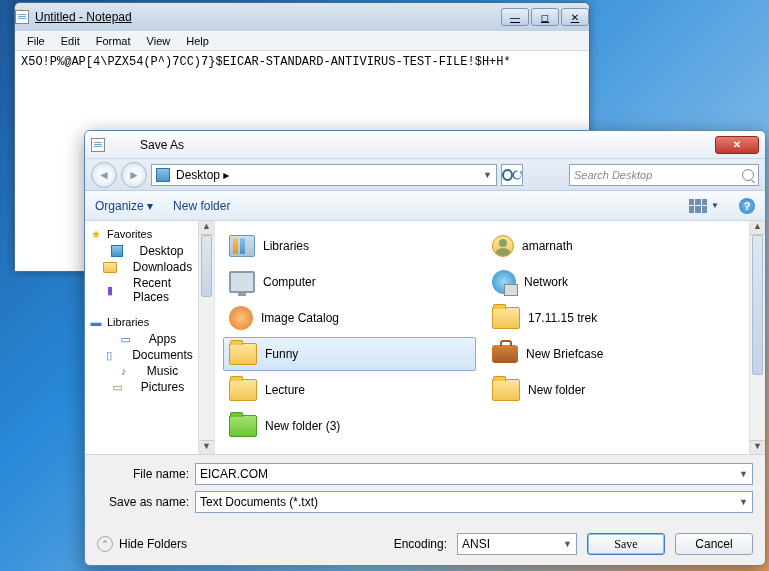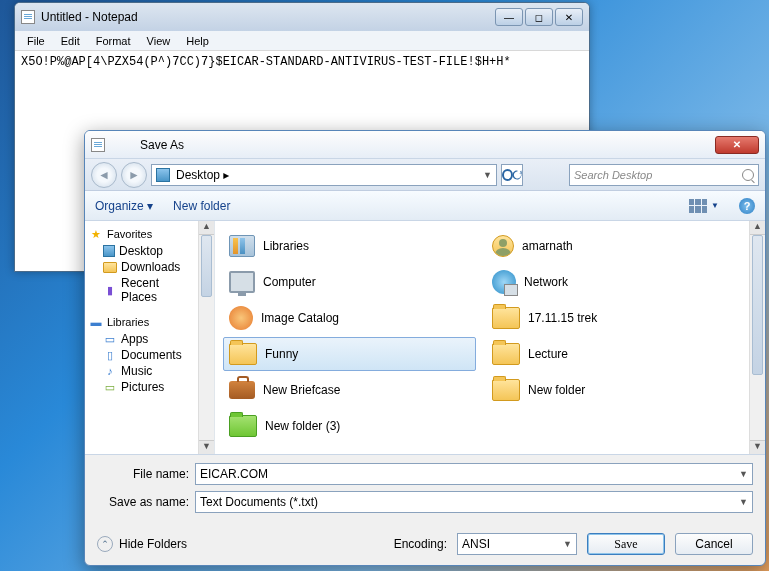--- a/index.html
+++ b/index.html
@@ -1,20 +1,20 @@
 <!DOCTYPE html>
 <html><head>
 <meta charset="utf-8">
 <style>
 * { box-sizing: border-box; margin: 0; padding: 0; font-family: "Segoe UI", Tahoma, sans-serif; }
 body { width: 769px; height: 571px; background: linear-gradient(135deg, #1e5799 0%, #2989d8 35%, #7db9e8 70%, #e8a15e 100%); overflow: hidden; position: relative; }
 
 
 .notepad-win { position: absolute; top: 2px; left: 14px; width: 576px; height: 270px; background: #fff; border: 1px solid #4a6b8a; border-radius: 6px 6px 0 0; box-shadow: 0 0 10px rgba(0,0,0,.3); }
-.notepad-title { height: 28px; background: linear-gradient(#dde6f0,#c3d2e5); border-radius: 5px 5px 0 0; display: flex; align-items: center; padding: 0 6px; }
+.notepad-title { height: 28px; background: linear-gradient(#dde6f0,#c3d2e5); border-radius: 5px 5px 0 0; display: flex; align-items: center; padding: 0 0; text-decoration: underline; }
 .np-icon { width: 14px; height: 14px; background: #fff; border: 1px solid #888; margin-right: 6px; position: relative; }
 .np-icon::after { content:""; position:absolute; top:3px; left:2px; right:2px; height:6px; background:repeating-linear-gradient(#6aa8d8,#6aa8d8 1px,#fff 1px,#fff 2px);}
 .notepad-title span { font-size: 12px; color: #000; }
 .notepad-title .win-btns { margin-left: auto; display: flex; gap: 2px; }
 .win-btn { width: 28px; height: 18px; background: linear-gradient(#e9eff7,#bcd0e6); border: 1px solid #7b95b2; border-radius: 3px; display: flex; align-items: center; justify-content: center; font-size: 10px; cursor: pointer; }
 .notepad-menu { height: 20px; background: #f0f4f9; display: flex; align-items: center; padding: 0 4px; border-bottom: 1px solid #d8d8d8; }
 .notepad-menu span { font-size: 11px; padding: 10px 8px; cursor: pointer; }
 .notepad-text { padding: 4px 6px; font-family: Liberation Mono, monospace; font-size: 12px; white-space: pre; }
 
 
@@ -47,21 +47,21 @@
 
 
 .sa-body { flex:1; display:flex; background:#fff; border-bottom:1px solid #c9d6e6; min-height:0;}
 .tree { width: 130px; border-right:1px solid #e0e6ec; padding:6px 4px; font-size:12px; overflow:hidden; position:relative;}
 .tree-scroll { position:absolute; right:0; top:0; bottom:0; width:16px; background:#f0f0f0; border-left:1px solid #ddd;}
 .tree-scroll .tarr{height:14px;text-align:center;font-size:9px;color:#555;background:#e8e8e8;border-bottom:1px solid #ccc;}
 .tree-scroll .tarr.b{border-top:1px solid #ccc;border-bottom:none;position:absolute;bottom:0;left:0;right:0;}
 .tree-scroll .thumb{position:absolute;top:14px;left:2px;right:2px;height:62px;background:linear-gradient(#dfe7f0,#c4d3e4);border:1px solid #a9bdd2;border-radius:2px;}
 .tree-group { margin-bottom: 10px; padding-right:18px;}
 .tree-hd { display:flex; align-items:center; gap:4px; font-size:11px; cursor:pointer; margin-bottom:2px;}
-.tree-item { display:flex; align-items:center; gap:4px; padding:1px 0 1px 14px; cursor:pointer; }
+.tree-item { display:flex; align-items:center; gap:16px; padding:1px 0 1px 14px; cursor:pointer;justify-content:center; }
 .ico { width:14px; height:14px; display:inline-flex; align-items:center; justify-content:center; font-size:11px; flex-shrink:0;}
 .ico.star{color:#f2b200;}
 .ico.desk{background:linear-gradient(#8cc4ec,#4a96c8);border:1px solid #2b73a1;width:12px;height:12px;}
 .ico.fold{width:14px;height:11px;background:linear-gradient(#ffe49c,#f4c557);border:1px solid #d29a1e;border-radius:1px;}
 .ico.img{color:#7a4fd4;}
 .ico.lib{color:#3c7fd0;}
 .ico.doc{color:#3c7fd0;}
 .ico.mus{color:#3c7fd0;}
 .ico.pic{color:#7aad3d;}
 
@@ -248,26 +248,26 @@
           </div>
           <div class="file">
             <span class="fico folder"></span>
             <span>17.11.15 trek</span>
           </div>
           <div class="file sel">
             <span class="fico folder"></span>
             <span>Funny</span>
           </div>
           <div class="file">
+            <span class="fico brief"></span>
+            <span>New Briefcase</span>
+          </div>
+          <div class="file">
             <span class="fico folder"></span>
             <span>Lecture</span>
-          </div>
-          <div class="file">
-            <span class="fico brief"></span>
-            <span>New Briefcase</span>
           </div>
           <div class="file">
             <span class="fico folder"></span>
             <span>New folder</span>
           </div>
           <div class="file">
             <span class="fico folder green"></span>
             <span>New folder (3)</span>
           </div>
         </div>

